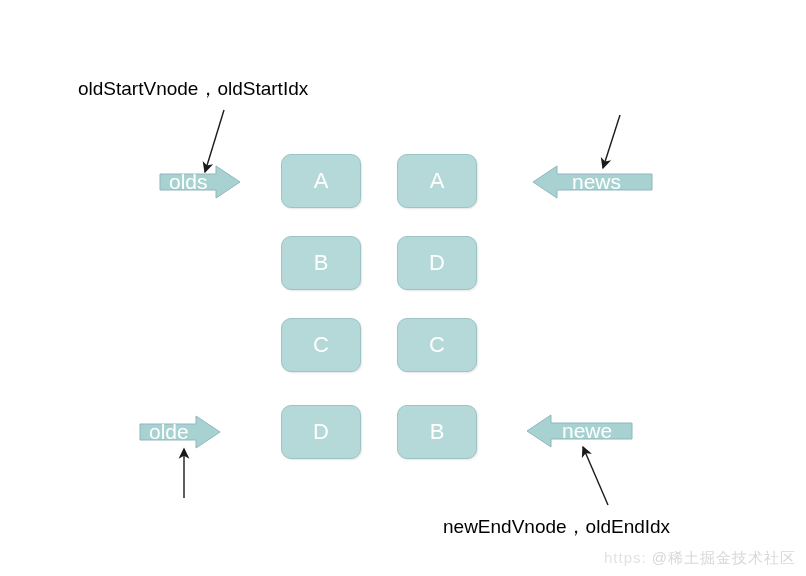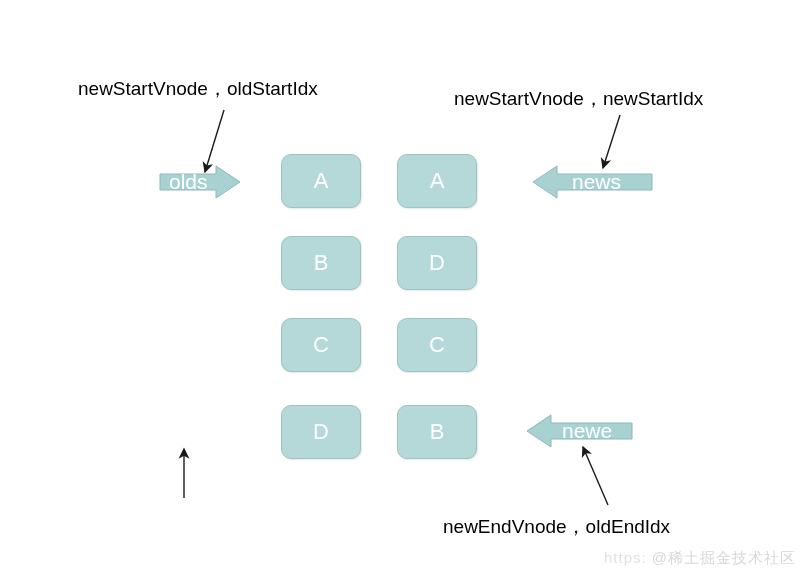--- a/index.html
+++ b/index.html
@@ -96,41 +96,46 @@
 
     <line x1="224" y1="110" x2="205" y2="172" stroke="#1a1a1a" stroke-width="1.4" marker-end="url(#ah)"></line>
 
     <line x1="620" y1="115" x2="603" y2="168" stroke="#1a1a1a" stroke-width="1.4" marker-end="url(#ah)"></line>
 
     <line x1="184" y1="498" x2="184" y2="449" stroke="#1a1a1a" stroke-width="1.4" marker-end="url(#ah)"></line>
 
     <line x1="608" y1="505" x2="583" y2="447" stroke="#1a1a1a" stroke-width="1.4" marker-end="url(#ah)"></line>
   </svg>
 
-  <div class="label" style="left:78px; top:76px;">newStartVnode，oldStartIdx</div>
+  <div class="label" style="left:78px; top:76px;">oldStartVnode，oldStartIdx</div>
 
-  <div class="label" style="left:454px; top:86px;">newStartVnode，newStartIdx</div>
 
 
   <div class="label" style="left:443px; top:514px;">newEndVnode，oldEndIdx</div>
 
   <div class="arrow-wrap" style="left:159px; top:165px; width:82px; height:34px;">
     <svg width="82" height="34" viewBox="0 0 82 34" xmlns="http://www.w3.org/2000/svg">
       <path d="M1,9 L57,9 L57,1 L81,17 L57,33 L57,25 L1,25 Z" fill="#a8d2d2" stroke="#8fb6bd" stroke-width="1" stroke-linejoin="round"></path>
     </svg>
     <div class="arrow-text" style="left:10px;">olds</div>
   </div>
 
   <div class="arrow-wrap" style="left:532px; top:165px; width:121px; height:34px;">
     <svg width="121" height="34" viewBox="0 0 121 34" xmlns="http://www.w3.org/2000/svg">
       <path d="M120,9 L25,9 L25,1 L1,17 L25,33 L25,25 L120,25 Z" fill="#a8d2d2" stroke="#8fb6bd" stroke-width="1" stroke-linejoin="round"></path>
     </svg>
     <div class="arrow-text" style="left:40px;text-align:right;">news</div>
   </div>
 
+  <div class="arrow-wrap" style="left:139px; top:415px; width:82px; height:34px;">
+    <svg width="82" height="34" viewBox="0 0 82 34" xmlns="http://www.w3.org/2000/svg">
+      <path d="M1,9 L57,9 L57,1 L81,17 L57,33 L57,25 L1,25 Z" fill="#a8d2d2" stroke="#8fb6bd" stroke-width="1" stroke-linejoin="round"></path>
+    </svg>
+    <div class="arrow-text" style="left:10px;">olde</div>
+  </div>
 
   <div class="arrow-wrap" style="left:526px; top:414px; width:107px; height:34px;">
     <svg width="107" height="34" viewBox="0 0 107 34" xmlns="http://www.w3.org/2000/svg">
       <path d="M106,9 L25,9 L25,1 L1,17 L25,33 L25,25 L106,25 Z" fill="#a8d2d2" stroke="#8fb6bd" stroke-width="1" stroke-linejoin="round"></path>
     </svg>
     <div class="arrow-text" style="left:36px;">newe</div>
   </div>
 
   <div class="node" style="left:281px; top:154px;">A</div>
   <div class="node" style="left:281px; top:236px;">B</div>

